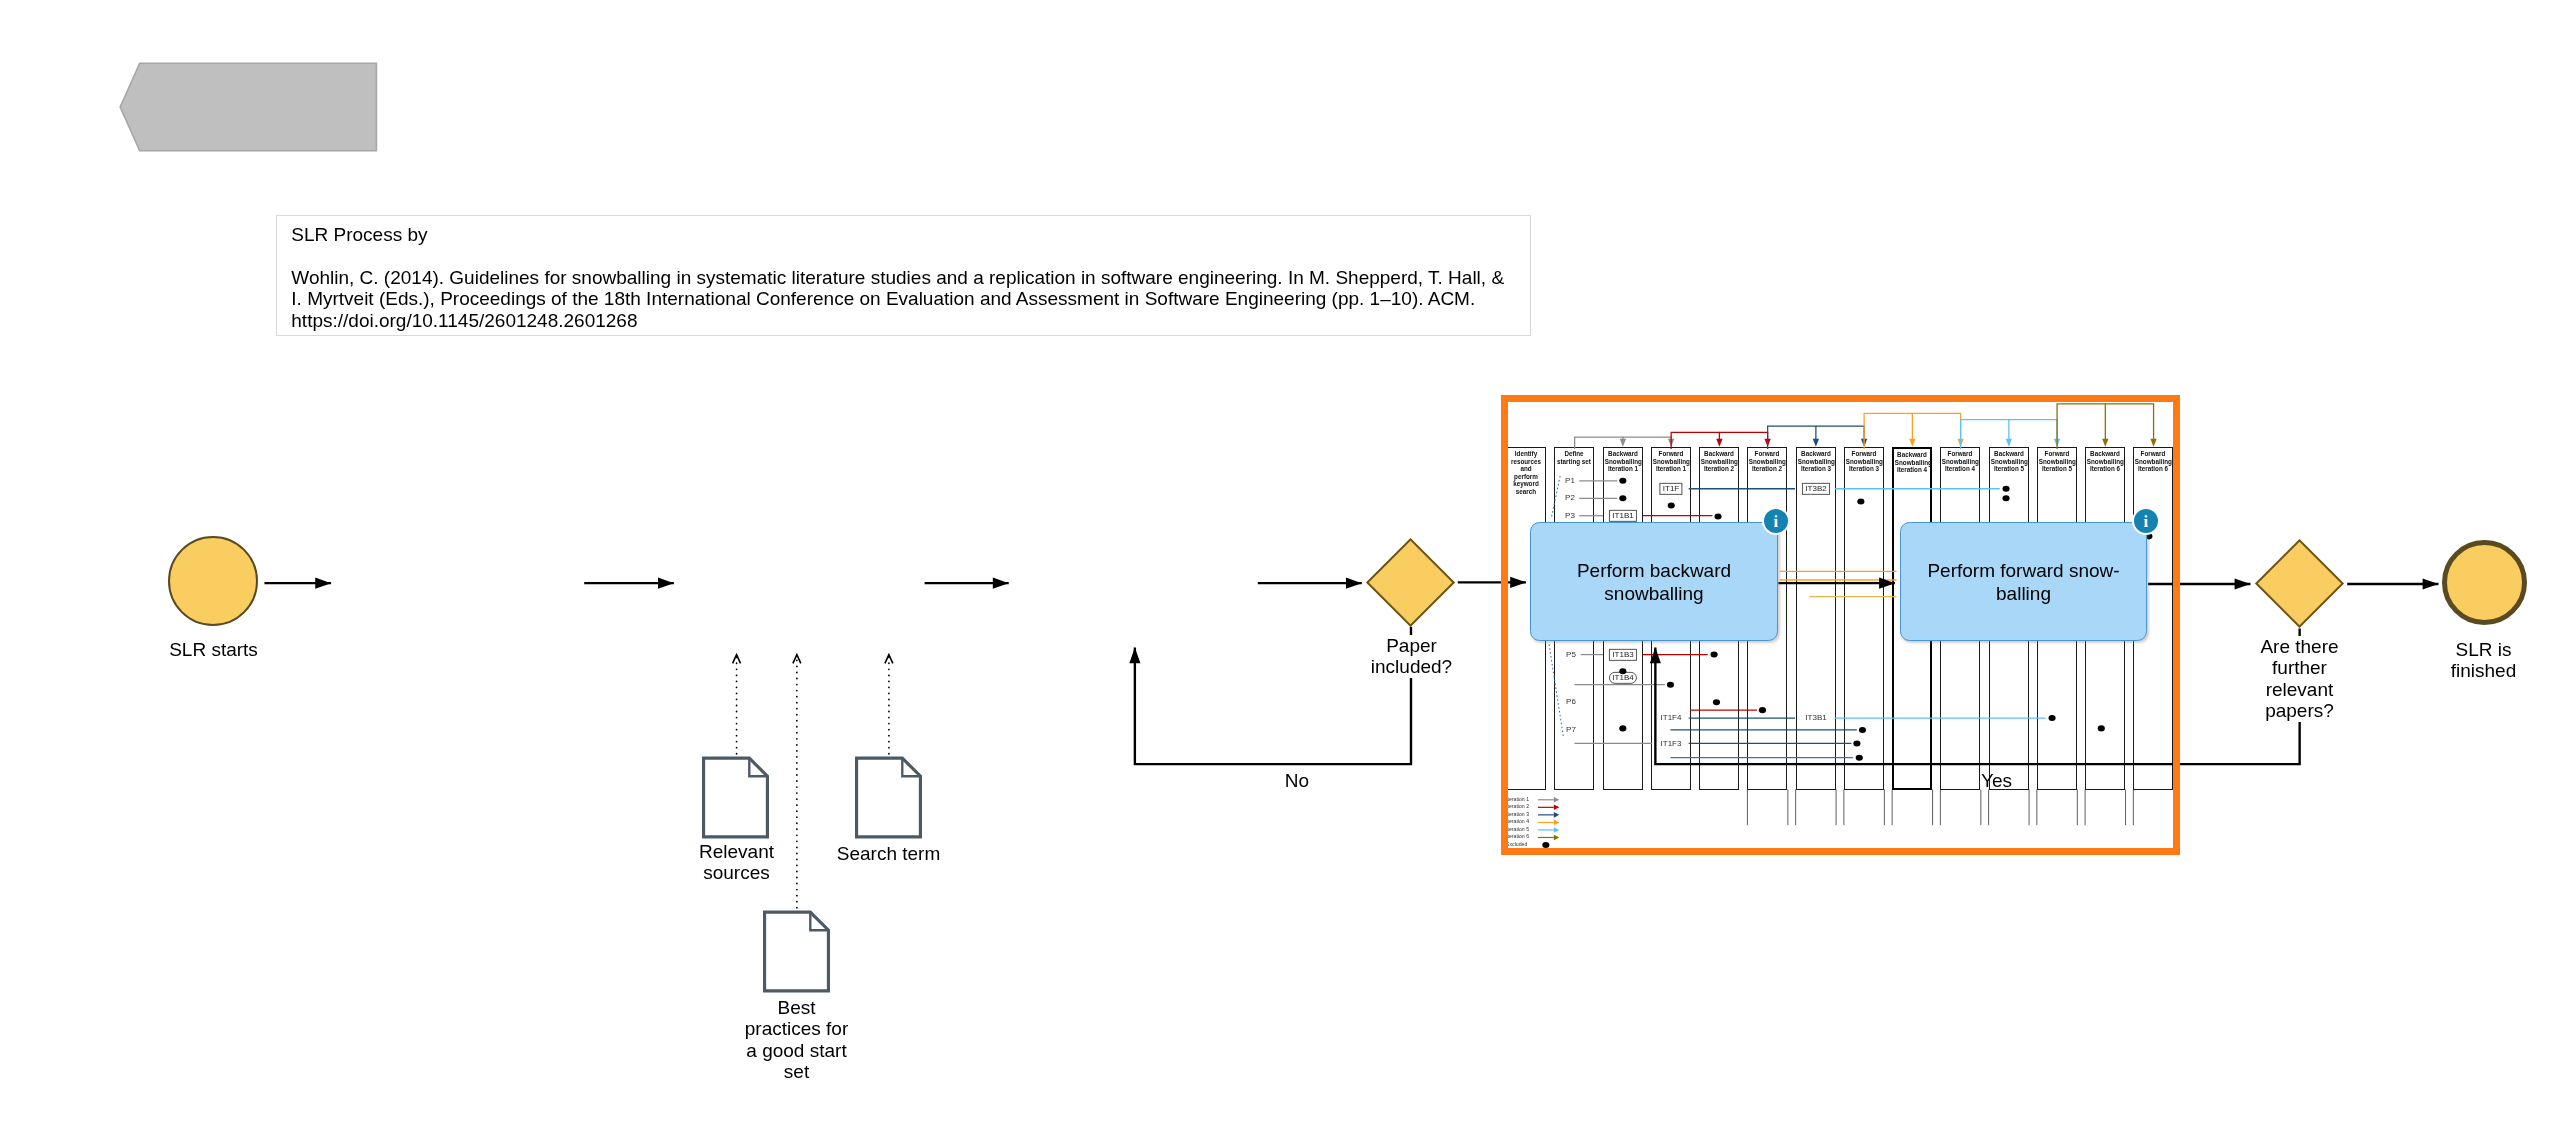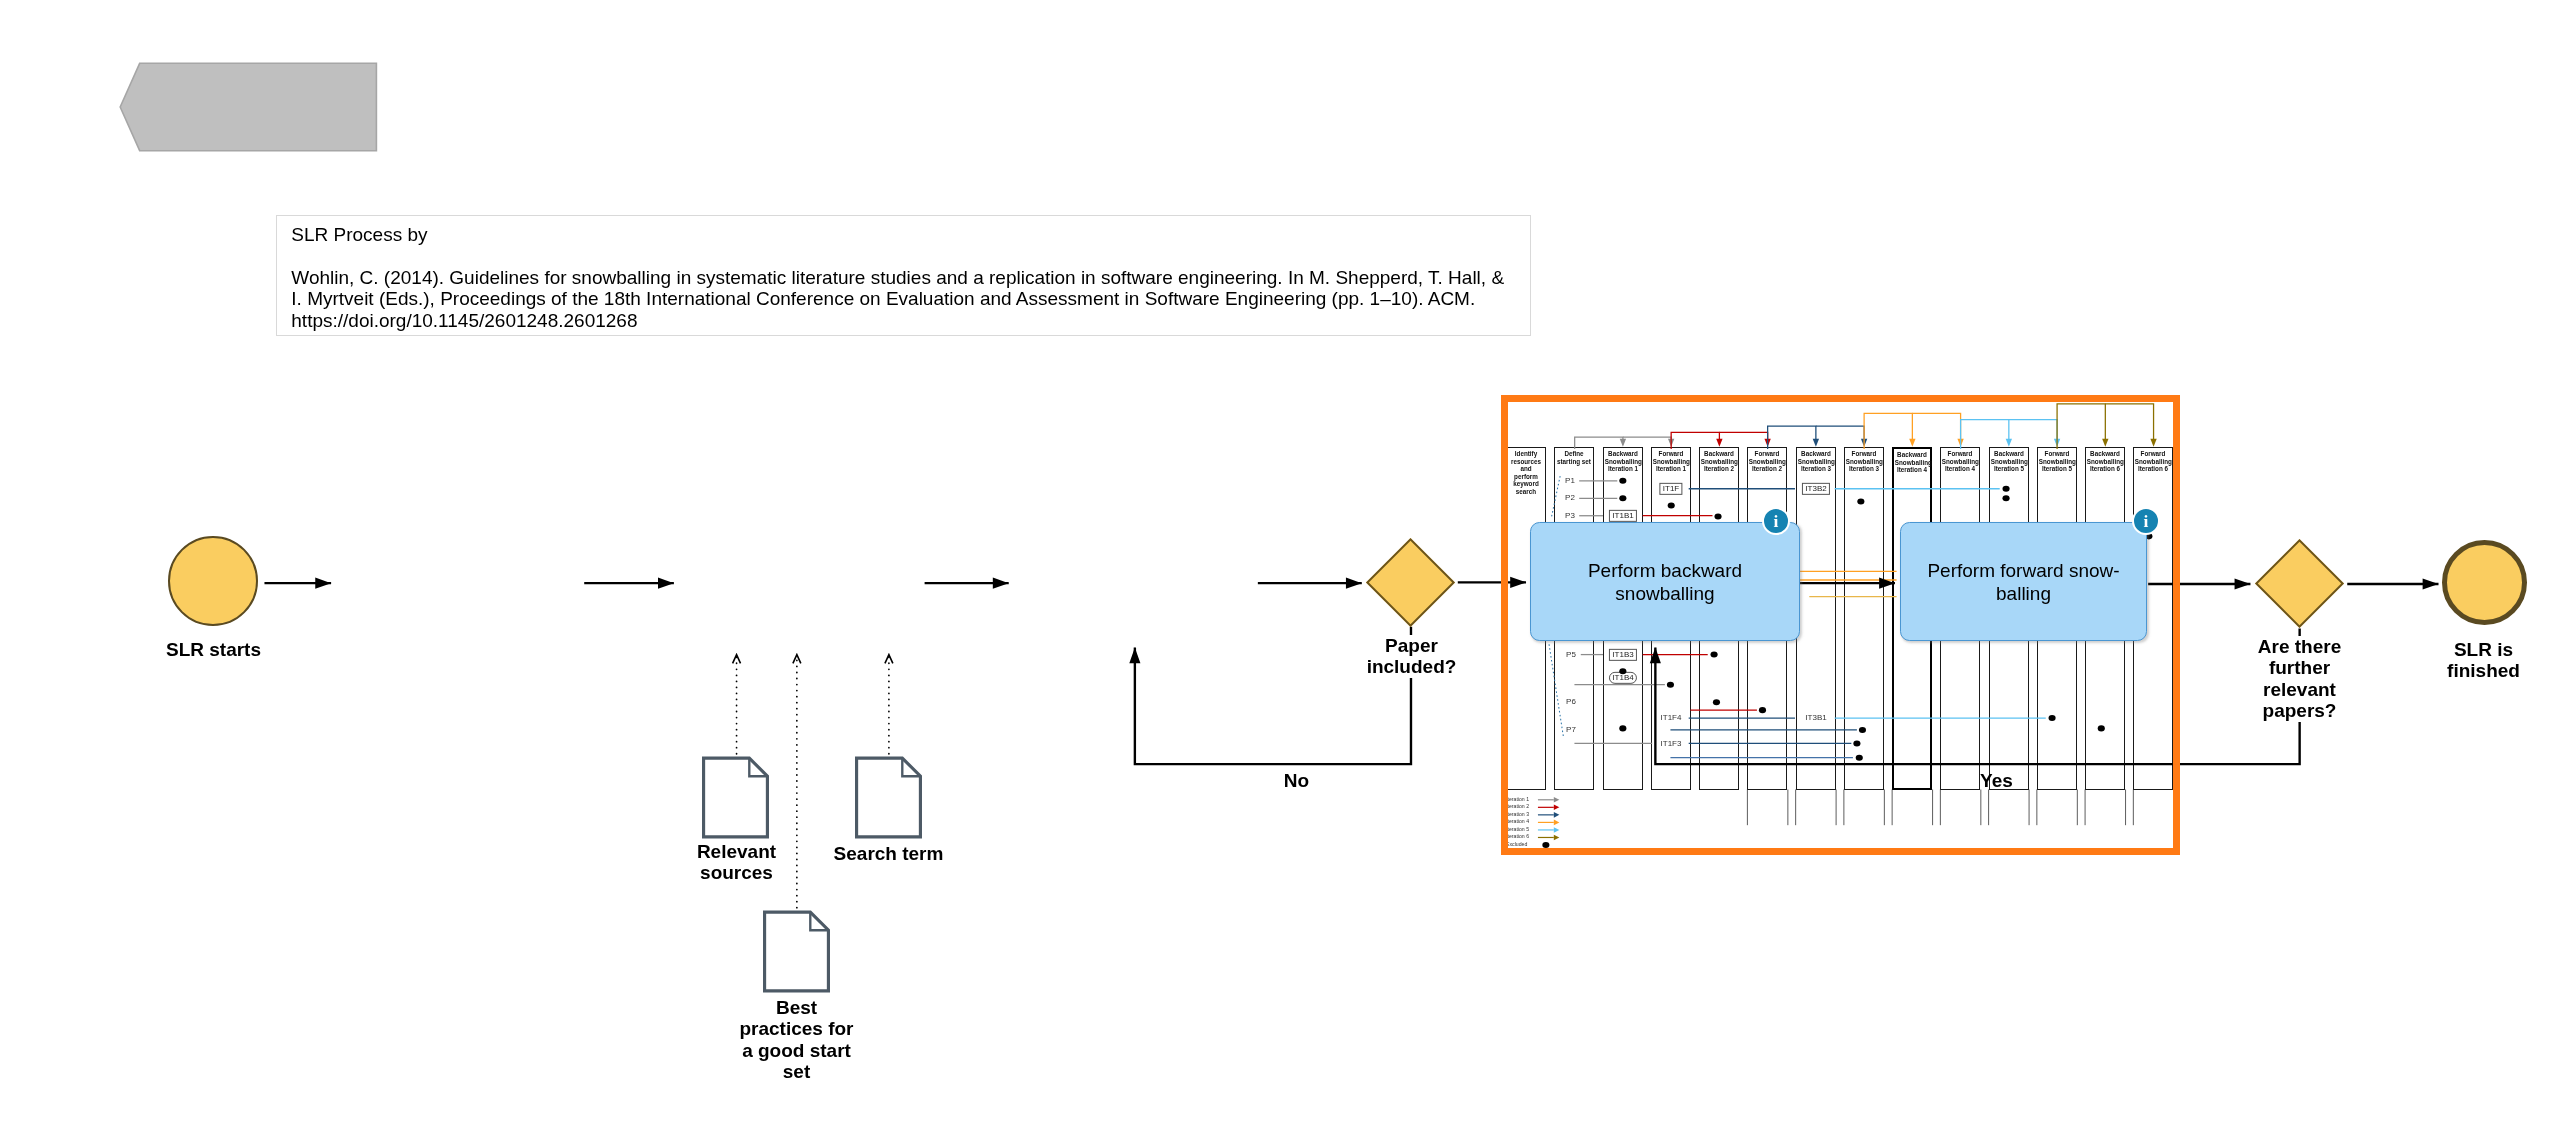--- a/index.html
+++ b/index.html
@@ -15,21 +15,21 @@
   #citation{position:absolute;left:276px;top:215px;width:1255px;height:121px;background:#fff;
       border:1.6px solid #d9d9d9;box-sizing:border-box;padding:8px 14.3px;font-size:19px;line-height:21.4px;}
   #citation-heading{margin-bottom:21.4px;}
   
   .task{position:absolute;background:#A8D7F8;border:1.6px solid #4A96D2;border-radius:9.5px;
       box-sizing:border-box;display:flex;align-items:center;justify-content:center;text-align:center;
       font-size:19px;line-height:23px;padding:0 11px;z-index:6;box-shadow:1.6px 1.6px 2.4px rgba(120,120,120,.35);}
   .event{position:absolute;border-radius:50%;background:#FACD60;box-sizing:border-box;z-index:6;}
   .diamond{position:absolute;width:63px;height:63px;background:#FACD60;border:2.4px solid #6B541B;
       box-sizing:border-box;transform:rotate(45deg);z-index:6;}
-  .lbl{position:absolute;text-align:center;font-size:19px;line-height:21.4px;z-index:7;font-weight:bold;}
+  .lbl{position:absolute;text-align:center;font-size:19px;line-height:21.4px;z-index:7;}
   .lbl.bg{background:#fff;}
   .doc{position:absolute;width:67px;height:83px;z-index:6;}
   .info{position:absolute;width:24px;height:24px;border-radius:50%;background:#1583B2;
       border:2.4px solid #fff;box-sizing:content-box;color:#fff;display:flex;align-items:center;
       justify-content:center;font-size:17.5px;font-weight:bold;font-family:"Liberation Serif",serif;
       z-index:9;cursor:pointer;}
   
   #orange-frame{position:absolute;left:1501px;top:395px;width:679px;height:460px;
       border:7.1px solid #FF7A14;box-sizing:border-box;z-index:5;pointer-events:none;}
   #embedded-layer{position:absolute;left:0;top:0;width:2576px;height:1137px;z-index:1;}
@@ -246,21 +246,21 @@
     <path d="M928 950 V825" fill="none" stroke="#000" stroke-width="2.2" stroke-linecap="round" stroke-dasharray="0.1 7.5" marker-end="url(#mOpen)"></path>
     <path d="M1004 1144 V825" fill="none" stroke="#000" stroke-width="2.2" stroke-linecap="round" stroke-dasharray="0.1 7.5" marker-end="url(#mOpen)"></path>
     <path d="M1120 950 V825" fill="none" stroke="#000" stroke-width="2.2" stroke-linecap="round" stroke-dasharray="0.1 7.5" marker-end="url(#mOpen)"></path>
   </svg>
 
   <div id="orange-frame"></div>
 
   <div class="event" style="left:168px;top:536px;width:90px;height:90px;border:2.4px solid #5A4A21;"></div>
   <div class="lbl" style="left:158px;top:639px;width:111px;">SLR starts</div>
 
-  <div class="task" style="left:1530px;top:522px;width:270px;height:119px;">Perform backward snowballing</div>
+  <div class="task" style="left:1530px;top:522px;width:248px;height:119px;">Perform backward snowballing</div>
   <div class="task" style="left:1900px;top:522px;width:247px;height:119px;">Perform forward snow-balling</div>
 
   <div class="info" style="left:1762px;top:507px;">i</div>
   <div class="info" style="left:2132px;top:507px;">i</div>
 
   <div class="diamond" style="left:1379px;top:551px;"></div>
   <div class="lbl bg" style="left:1348px;top:635px;width:127px;">Paper included?</div>
 
   <div class="diamond" style="left:2268px;top:552px;"></div>
   <div class="lbl bg" style="left:2248px;top:636px;width:103px;">Are there further relevant papers?</div>

